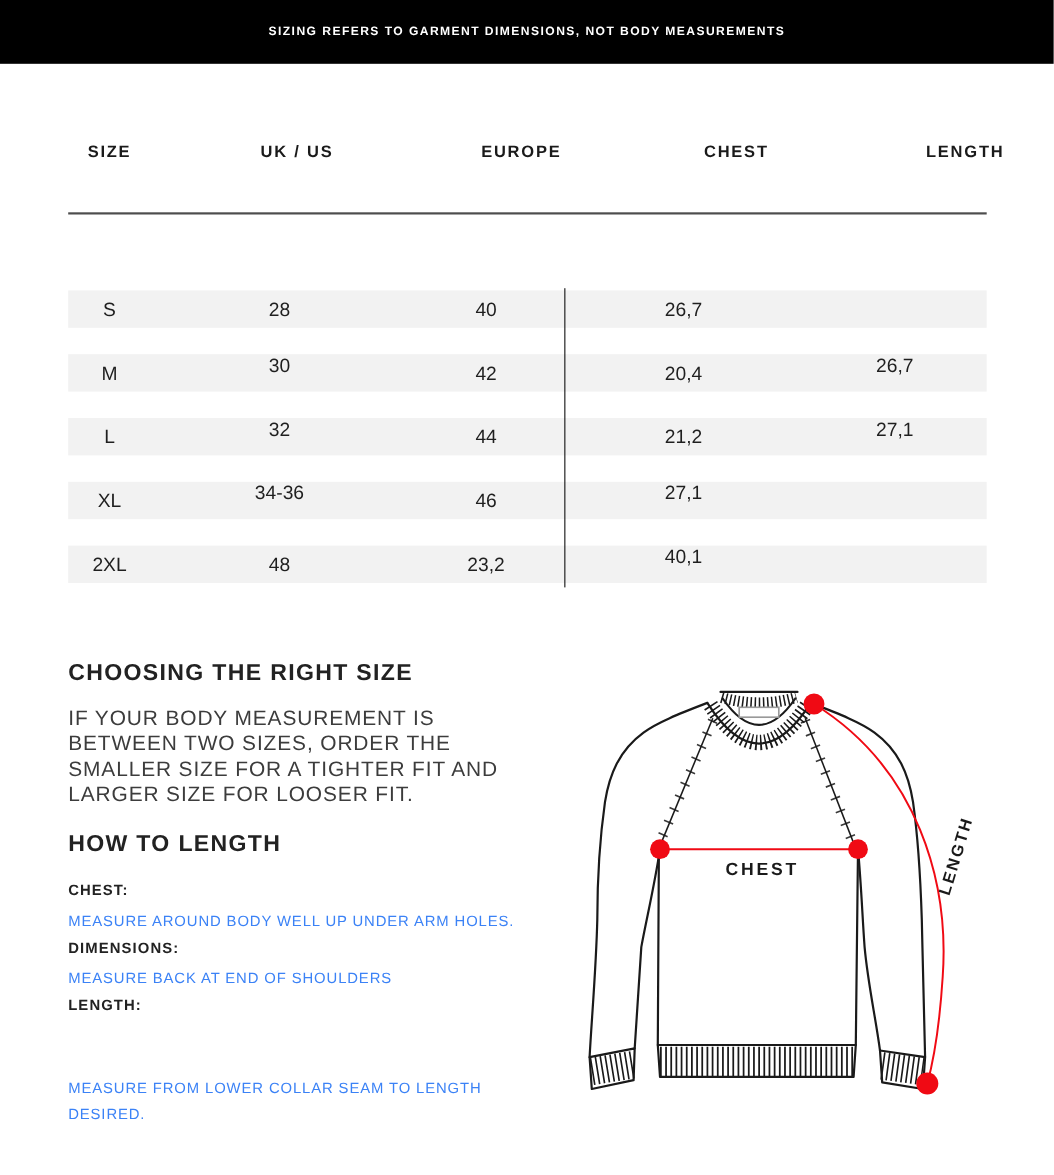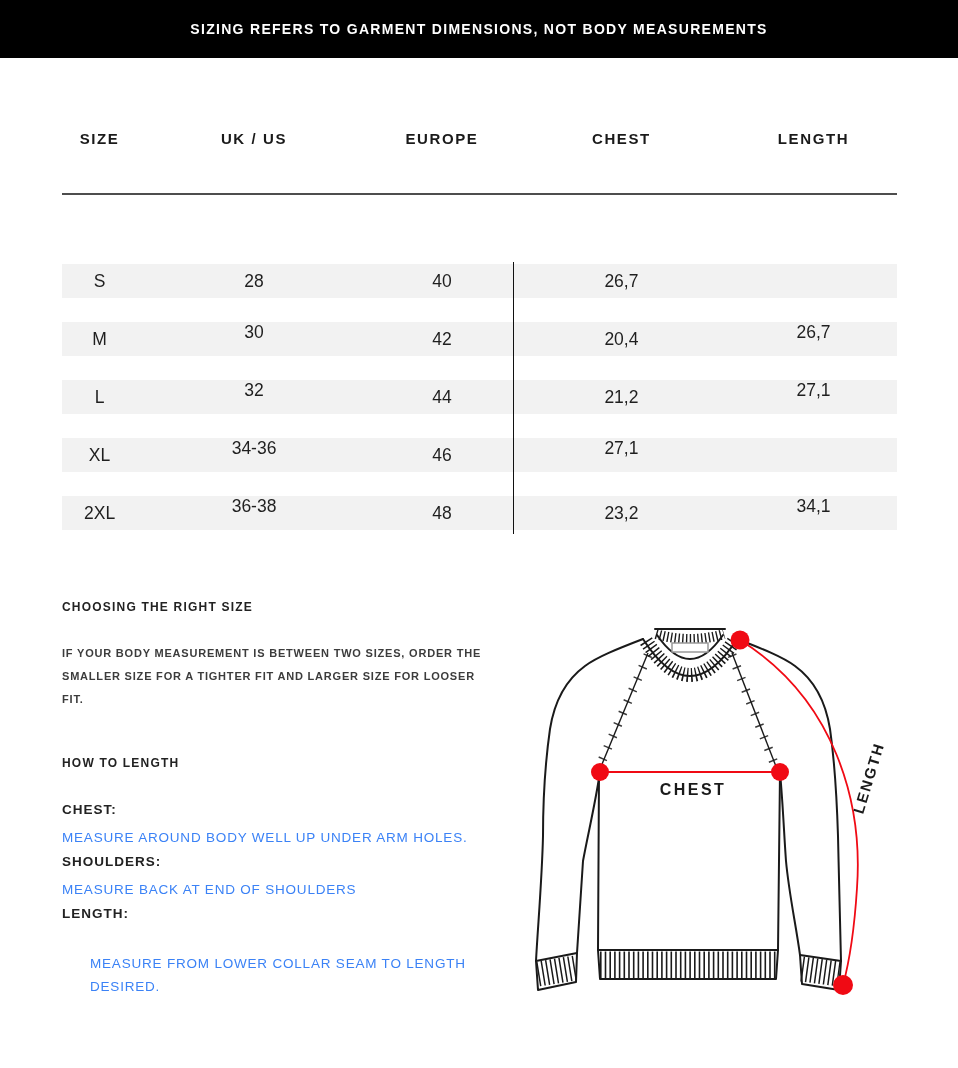--- a/index.html
+++ b/index.html
@@ -7,67 +7,67 @@
     width:958px; height:1068px; position:relative; overflow:hidden;
     background:#ffffff; color:#1a1a1a;
     font-family:"Liberation Sans", sans-serif;
   }
   
   .banner {
     position:absolute; left:0; top:0; width:958px; height:58px;
     background:#000000; display:flex; align-items:center; justify-content:center;
   }
   .banner span {
-    color:#ffffff; font-size:14px; font-weight:bold; letter-spacing:1.3px;
+    color:#ffffff; font-size:11px; font-weight:bold; letter-spacing:1.3px;
   }
   
   .tbl-head {
     position:absolute; left:62px; top:130px; width:835px;
-    display:grid; grid-template-columns:9% 28% 17% 26% 20%;
+    display:grid; grid-template-columns:9% 28% 17% 26% 20%;gap:16px;
   }
   .tbl-head span {
     text-align:center; font-size:15px; font-weight:600; letter-spacing:1.6px; color:#1a1a1a;
   }
   .head-rule {
     position:absolute; left:62px; top:193px; width:835px; height:2px; background:#4d4d4d;
   }
   .rows { position:absolute; left:62px; top:264px; width:835px; }
   .row {
     height:34px; margin-bottom:24px; background:#f2f2f2;
     display:grid; grid-template-columns:9% 28% 17% 26% 20%; align-items:center;
   }
   .row span { text-align:center; font-size:17.5px; color:#1f1f1f; }
   .row span.raised { position:relative; top:-7px; }
   .col-divider {
     position:absolute; left:54%; top:-2px; width:1px; height:272px; background:#111111;
   }
   
   .sec-heading {
-    position:absolute; left:62px; font-size:12px; font-weight:bold;
+    position:absolute; left:62px; font-size:21px; font-weight:bold;
     letter-spacing:1.2px; color:#222222;
   }
   #choosing-heading { top:600px; }
   #howto-heading    { top:756px; }
   .body-text {
-    position:absolute; left:62px; width:438px; font-size:11px;
-    letter-spacing:0.8px; line-height:23px; color:#3c3c3c;font-weight:bold;
+    position:absolute; left:62px; width:438px; font-size:19px;
+    letter-spacing:0.8px; line-height:23px; color:#3c3c3c;
   }
   #choosing-body { top:642px; }
   .m-label {
     position:absolute; left:62px; font-size:13.5px; font-weight:bold;
     letter-spacing:1px; color:#222222;
   }
   #chest-label-txt     { top:802px; }
   #shoulders-label-txt { top:854px; }
   #length-label-txt    { top:906px; }
   .m-text { position:absolute; left:62px; width:438px; font-size:13.5px;
     letter-spacing:0.8px; line-height:23px; color:#3b82f6; }
   #chest-text     { top:826px; }
   #shoulders-text { top:878px; }
-  #length-text    { top:952px;margin-left:28px; }
+  #length-text    { top:978px; }
   
   .diagram { position:absolute; left:505px; top:603px; width:450px; height:462px; }
 </style>
 </head>
 <body>
 
 <div class="banner">
   <span>SIZING REFERS TO GARMENT DIMENSIONS, NOT BODY MEASUREMENTS</span>
 </div>
 
@@ -108,36 +108,35 @@
 
   <div class="row">
     <span>XL</span>
     <span class="raised">34-36</span>
     <span>46</span>
     <span class="raised">27,1</span>
   </div>
 
   <div class="row">
     <span>2XL</span>
-    <span class="raised">36-38</span>
     <span>48</span>
     <span>23,2</span>
-    <span class="raised">34,1</span>
+    <span class="raised">40,1</span>
   </div>
 </div>
 
 <div class="sec-heading" id="choosing-heading">CHOOSING THE RIGHT SIZE</div>
 <div class="body-text" id="choosing-body">IF YOUR BODY MEASUREMENT IS BETWEEN TWO SIZES, ORDER THE SMALLER SIZE FOR A TIGHTER FIT AND LARGER SIZE FOR LOOSER FIT.</div>
 
 <div class="sec-heading" id="howto-heading">HOW TO LENGTH</div>
 
 <div class="m-label" id="chest-label-txt">CHEST:</div>
 <div class="m-text" id="chest-text">MEASURE AROUND BODY WELL UP UNDER ARM HOLES.</div>
 
-<div class="m-label" id="shoulders-label-txt">SHOULDERS:</div>
+<div class="m-label" id="shoulders-label-txt">DIMENSIONS:</div>
 <div class="m-text" id="shoulders-text">MEASURE BACK AT END OF SHOULDERS</div>
 
 <div class="m-label" id="length-label-txt">LENGTH:</div>
 <div class="m-text" id="length-text">MEASURE FROM LOWER COLLAR SEAM TO LENGTH DESIRED.</div>
 
 <svg class="diagram" viewBox="0 0 450 462" aria-hidden="true">
 
   <g stroke="#3a3a3a" fill="none">
     <path d="M143,52 L96,160" stroke-width="9" stroke-dasharray="1.5 11"></path>
     <path d="M227,52 L269,160" stroke-width="9" stroke-dasharray="1.5 11"></path>

